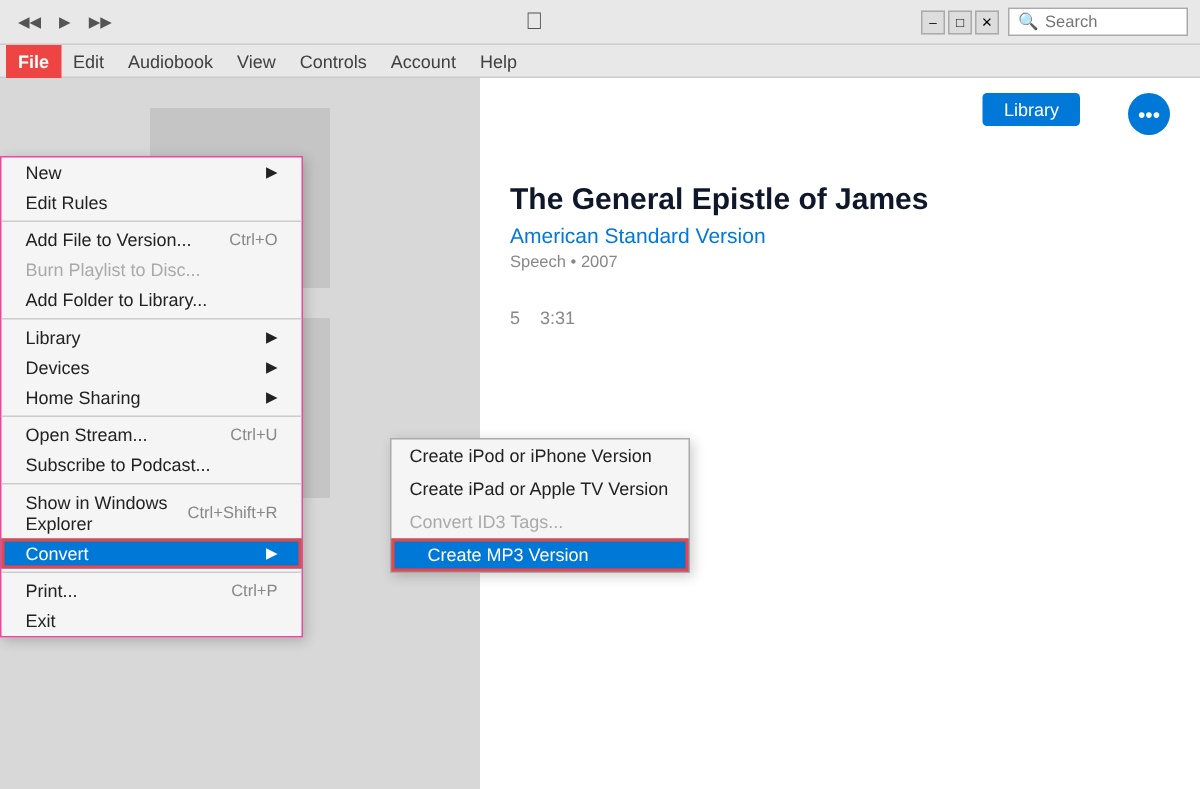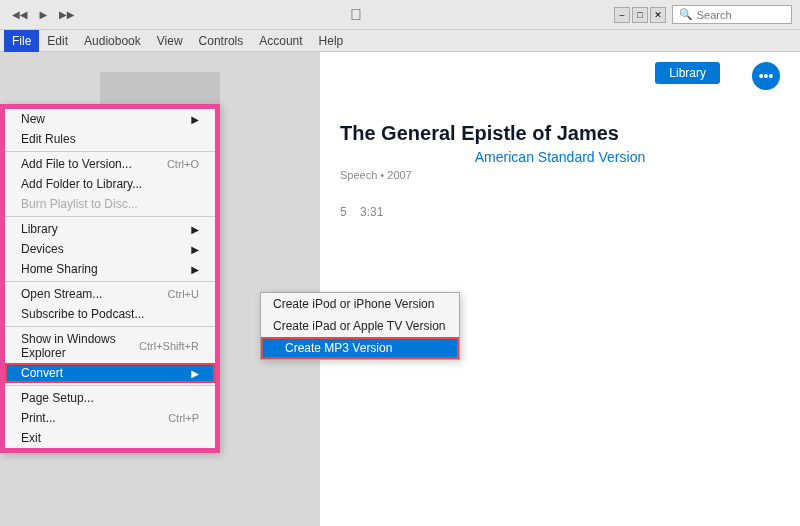--- a/index.html
+++ b/index.html
@@ -104,22 +104,23 @@
     .menu-item {
       padding: 2px 8px;
       cursor: pointer;
       font-size: 12px;
       color: #404040;
       height: 22px;
       display: flex;
       align-items: center;
     }
     .menu-item.active {
-      background: #1d4ed8;
+      background: #ef4444;
       color: white;
+      font-weight: bold;
     }
 
     
     .main-content {
       display: flex;
       height: calc(526px - 52px);
       position: relative;
     }
 
     
@@ -197,21 +198,20 @@
     .book-title {
       margin-top: 50px;
       font-size: 20px;
       font-weight: bold;
       color: #0f172a;
     }
     .book-subtitle {
       font-size: 14px;
       color: #0078d7;
       margin-top: 4px;
-      text-align: center;
     }
     .book-meta {
       font-size: 11px;
       color: #888;
       margin-top: 4px;
     }
     .track-row {
       display: flex;
       align-items: center;
       margin-top: 20px;
@@ -230,23 +230,23 @@
     .track-duration {
       font-size: 12px;
       color: #888;
     }
 
     
     .dropdown-file {
       position: absolute;
       top: 52px;
       left: 0;
-      width: 220px;
+      width: 202px;
       background: #f5f5f5;
-      border: 5px solid #ec4899;
+      border: 1px solid #ec4899;
       box-shadow: 2px 2px 8px rgba(0,0,0,0.2);
       z-index: 100;
     }
     .dropdown-item {
       padding: 3px 16px;
       cursor: pointer;
       font-size: 12px;
       color: #222;
       display: flex;
       justify-content: space-between;
@@ -370,25 +370,25 @@
       <span class="arrow">▶</span>
     </div>
     <div class="dropdown-item">
       <span>Edit Rules</span>
     </div>
     <div class="dropdown-separator"></div>
     <div class="dropdown-item">
       <span>Add File to Version...</span>
       <span class="shortcut">Ctrl+O</span>
     </div>
-    <div class="dropdown-item">
-      <span>Add Folder to Library...</span>
-    </div>
     <div class="dropdown-item disabled">
       <span>Burn Playlist to Disc...</span>
+    </div>
+    <div class="dropdown-item">
+      <span>Add Folder to Library...</span>
     </div>
     <div class="dropdown-separator"></div>
     <div class="dropdown-item">
       <span>Library</span>
       <span class="arrow">▶</span>
     </div>
     <div class="dropdown-item">
       <span>Devices</span>
       <span class="arrow">▶</span>
     </div>
@@ -408,30 +408,28 @@
     <div class="dropdown-item">
       <span>Show in Windows Explorer</span>
       <span class="shortcut">Ctrl+Shift+R</span>
     </div>
     <div class="dropdown-item highlighted">
       <span>Convert</span>
       <span class="arrow">▶</span>
     </div>
     <div class="dropdown-separator"></div>
     <div class="dropdown-item">
-      <span>Page Setup...</span>
-    </div>
-    <div class="dropdown-item">
       <span>Print...</span>
       <span class="shortcut">Ctrl+P</span>
     </div>
     <div class="dropdown-item">
       <span>Exit</span>
     </div>
   </div>
 
   <div class="submenu-convert" style="top: calc(52px + 188px); margin-left: 40px;">
     <div class="submenu-item">Create iPod or iPhone Version</div>
     <div class="submenu-item">Create iPad or Apple TV Version</div>
+    <div class="submenu-item disabled">Convert ID3 Tags...</div>
     <div class="submenu-item highlighted">Create MP3 Version</div>
   </div>
 
 </div>
 
 </body></html>

